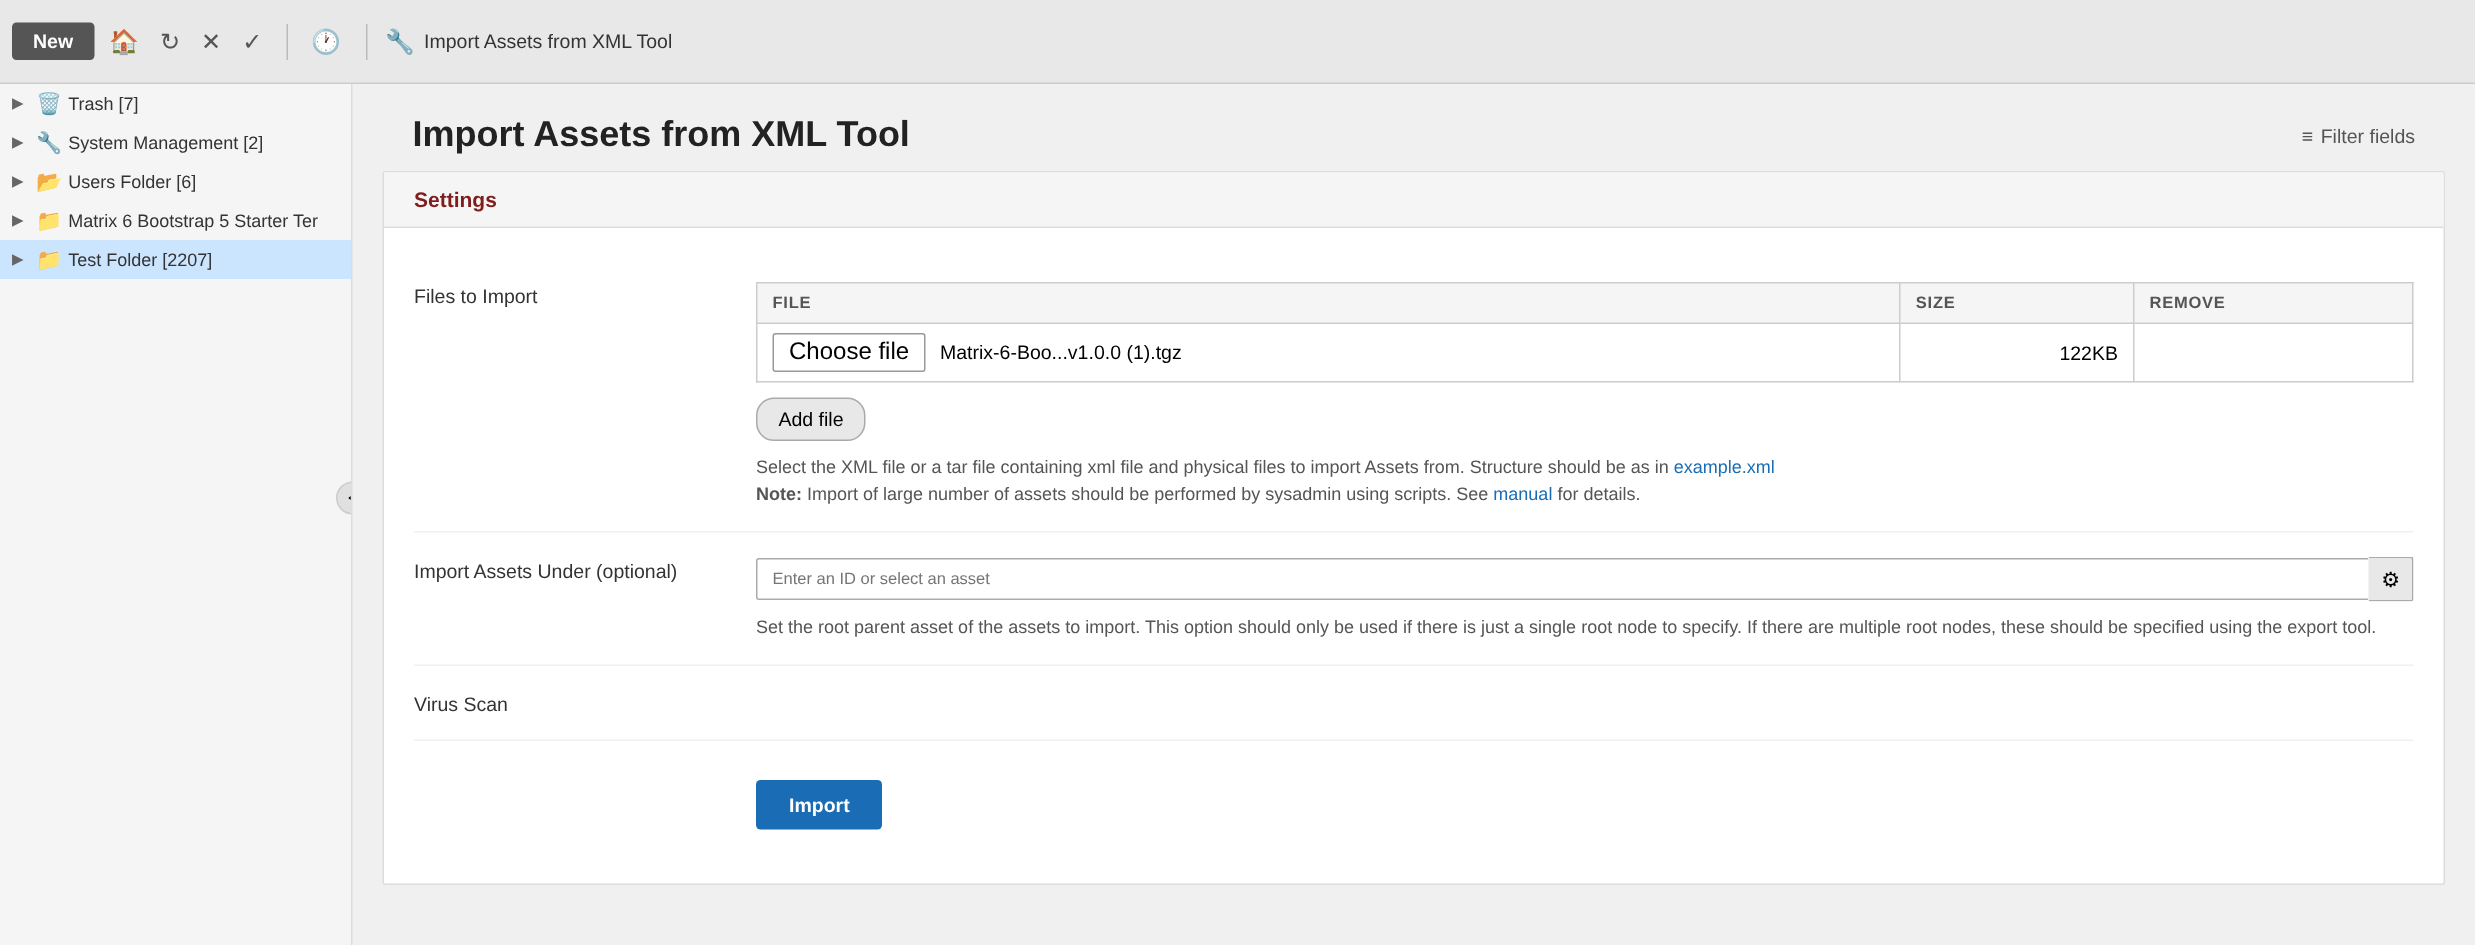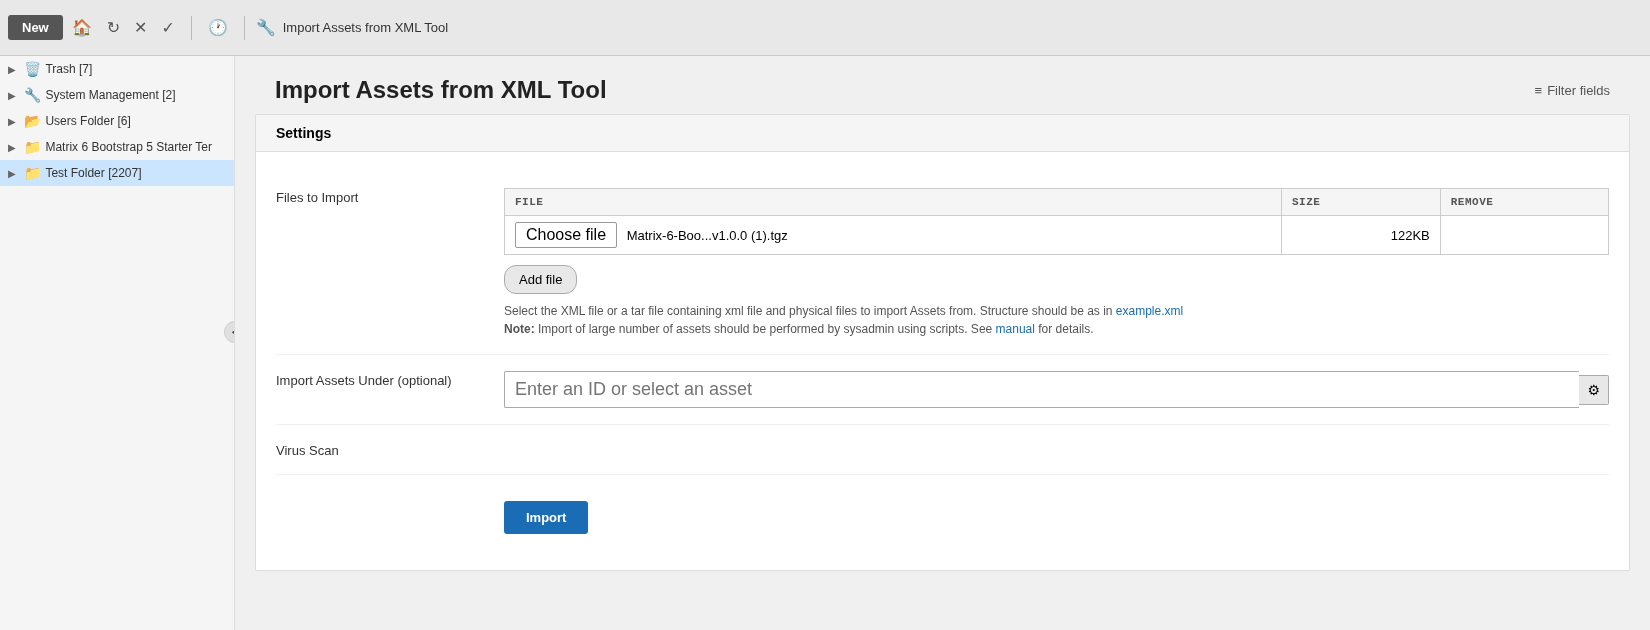--- a/index.html
+++ b/index.html
@@ -146,21 +146,21 @@
       margin: 0 20px 20px 20px;
       border: 1px solid #ddd;
       border-radius: 2px;
     }
     .settings-header {
       background: #f5f5f5;
       border-bottom: 1px solid #ddd;
       padding: 10px 20px;
       font-size: 14px;
       font-weight: bold;
-      color: #000000;
+      color: #7f1d1d;
     }
     .settings-body {
       padding: 20px;
     }
     .settings-row {
       display: flex;
       gap: 8px;
       padding: 16px 0;
       border-bottom: 1px solid #f0f0f0;
       align-items: flex-start;
@@ -186,21 +186,20 @@
     }
     .file-table th {
       background: #f5f5f5;
       border: 1px solid #ccc;
       padding: 7px 10px;
       text-align: left;
       font-size: 11px;
       font-weight: bold;
       color: #555;
       letter-spacing: 0.5px;
-      font-family: Liberation Mono, monospace;
     }
     .file-table th.right { }
     .file-table td {
       border: 1px solid #ccc;
       padding: 6px 10px;
       font-size: 13px;
     }
     .file-table td.right { text-align: right; }
     .choose-file-btn {
       background: #fff;
@@ -234,21 +233,21 @@
     
     .asset-input-row {
       display: flex;
       align-items: center;
       gap: 0;
     }
     .asset-input {
       flex: 1;
       border: 1px solid #aaa;
       padding: 7px 10px;
-      font-size: 18px;
+      font-size: 11px;
       color: #999;
       border-right: none;
       border-radius: 2px 0 0 2px;
       outline: none;
     }
     .asset-select-btn {
       background: #e8e8e8;
       border: 1px solid #aaa;
       border-left: none;
       padding: 6px 8px;
@@ -399,20 +398,21 @@
 
         <div class="settings-row">
           <div class="settings-label">Import Assets Under (optional)</div>
           <div class="settings-control">
             <div class="asset-input-row">
               <input class="asset-input" type="text" placeholder="Enter an ID or select an asset" style="">
               <button class="asset-select-btn">
                 <span>⚙</span>
               </button>
             </div>
+            <div class="help-text">Set the root parent asset of the assets to import. This option should only be used if there is just a single root node to specify. If there are multiple root nodes, these should be specified using the export tool.</div>
           </div>
         </div>
 
         <div class="settings-row">
           <div class="settings-label">Virus Scan</div>
         </div>
 
         <div class="settings-row">
           <div class="settings-label"></div>
           <div class="settings-control">

